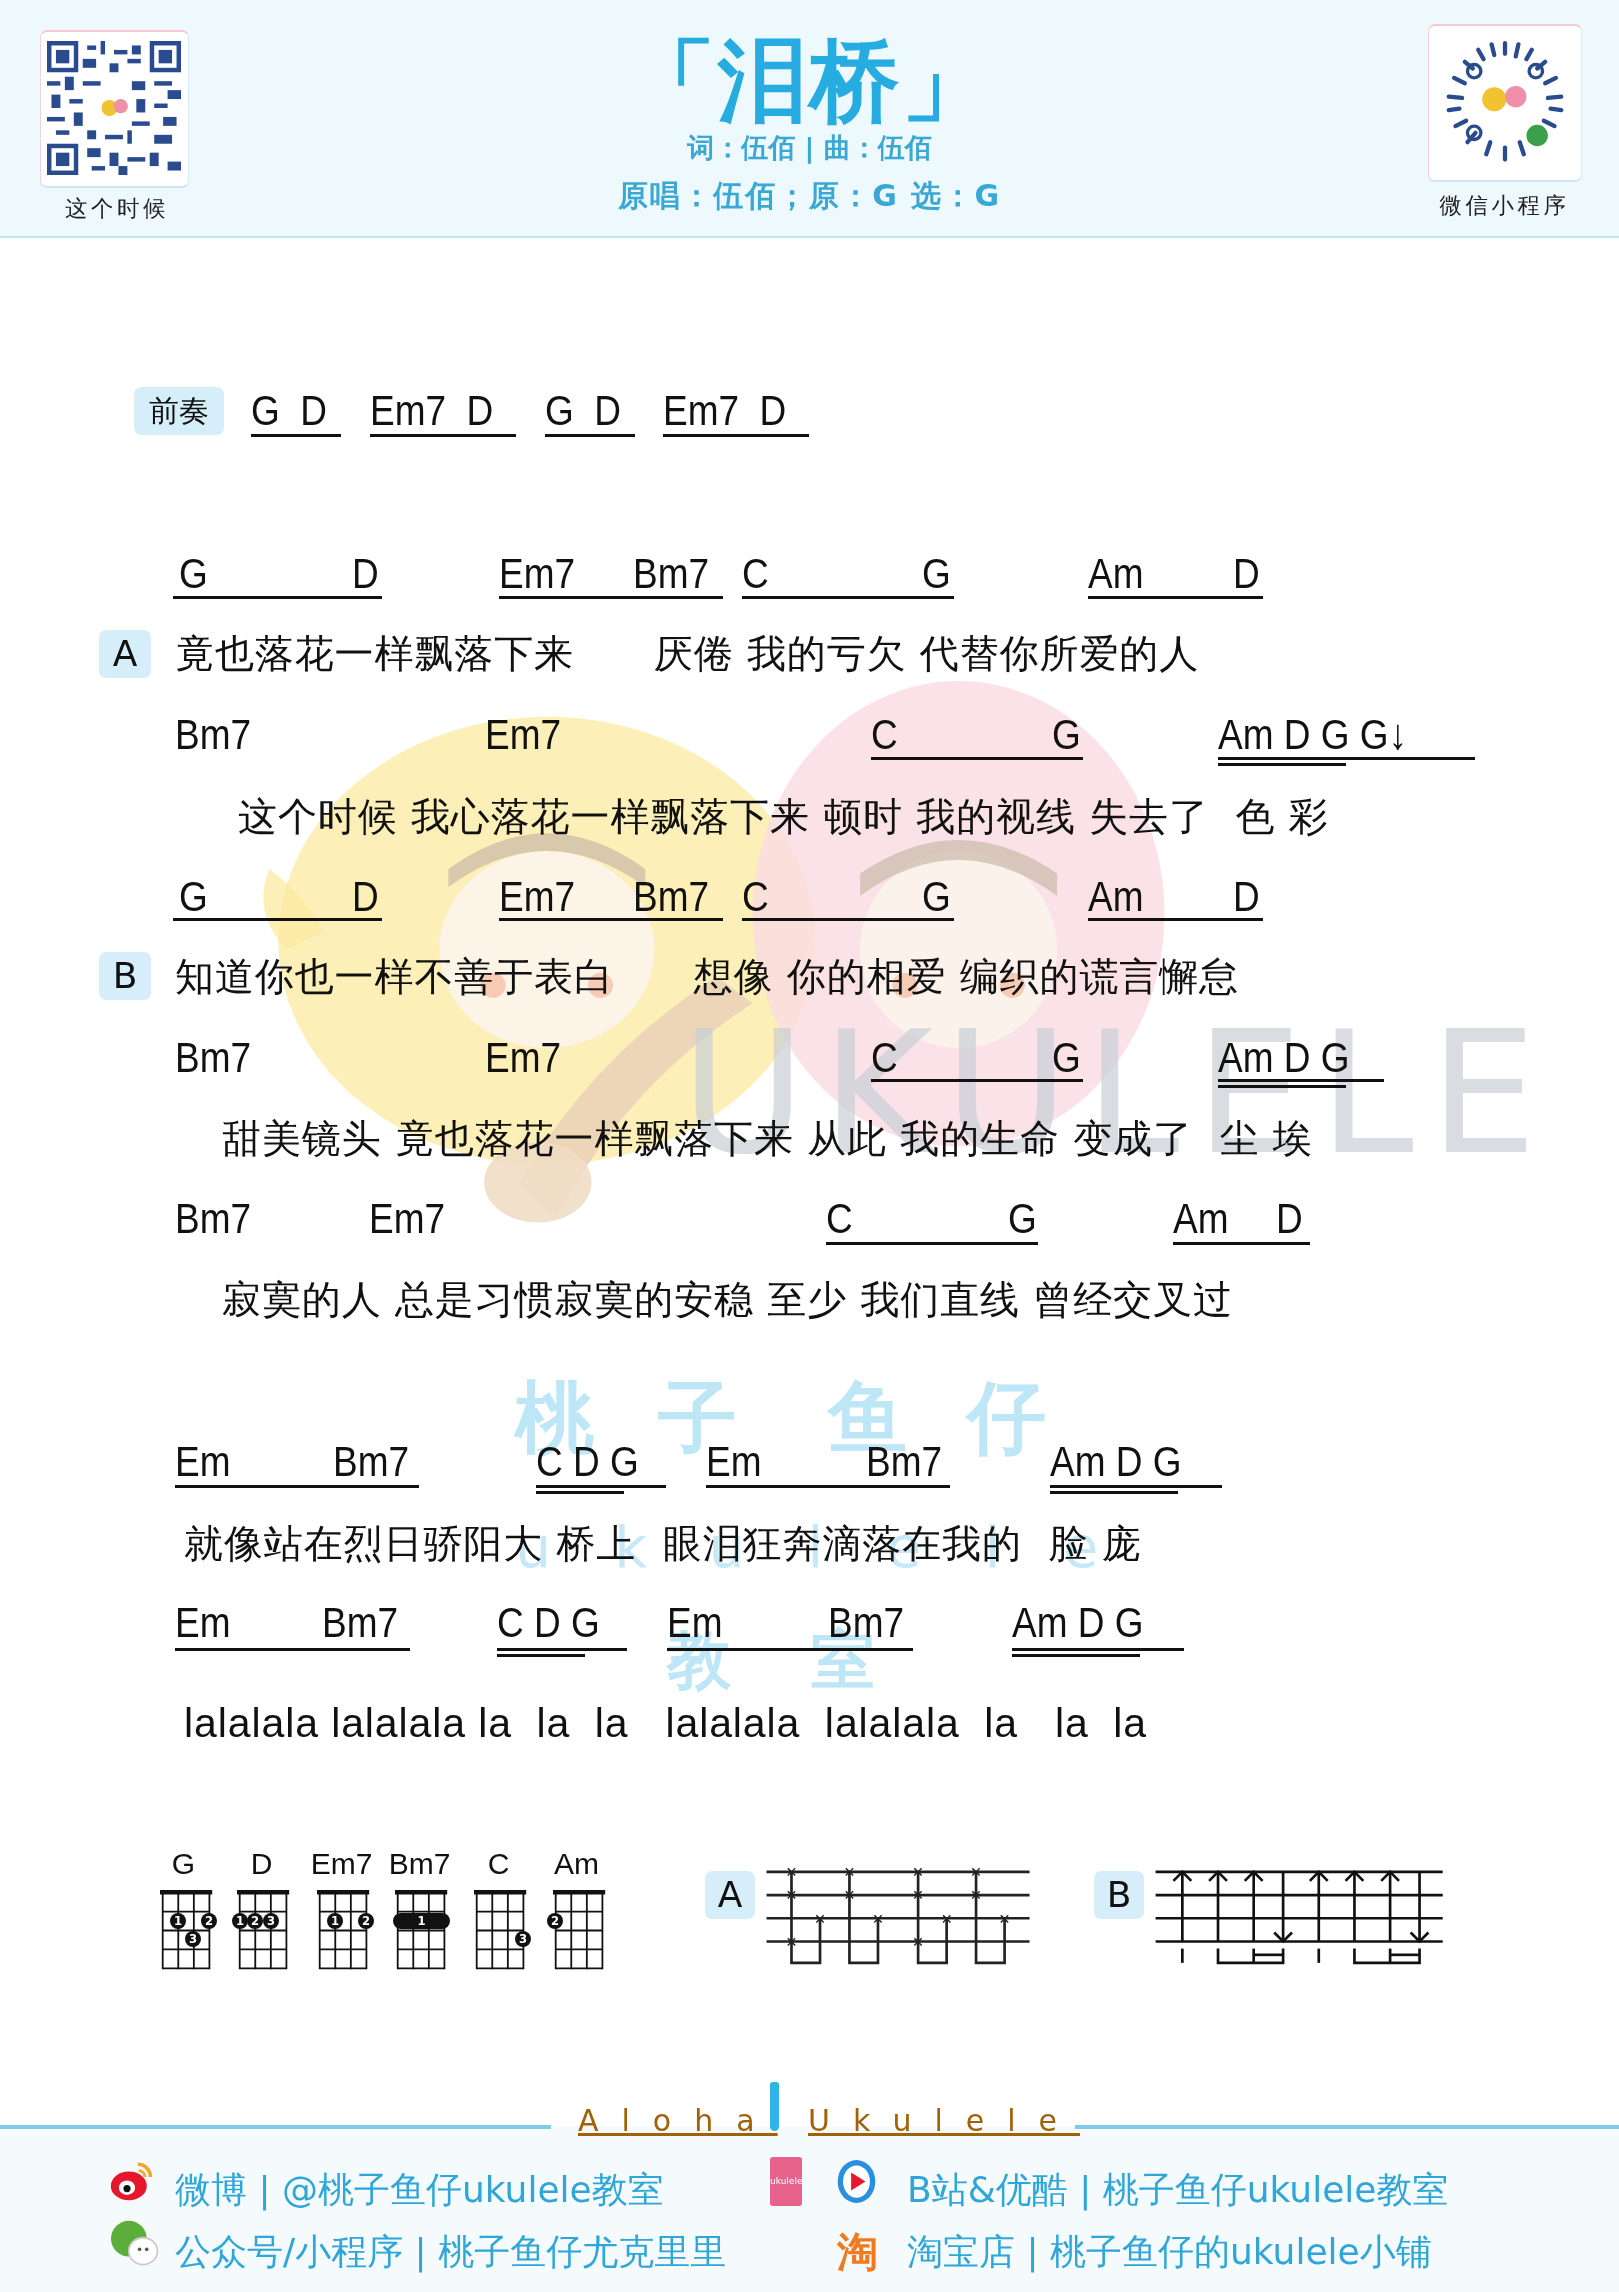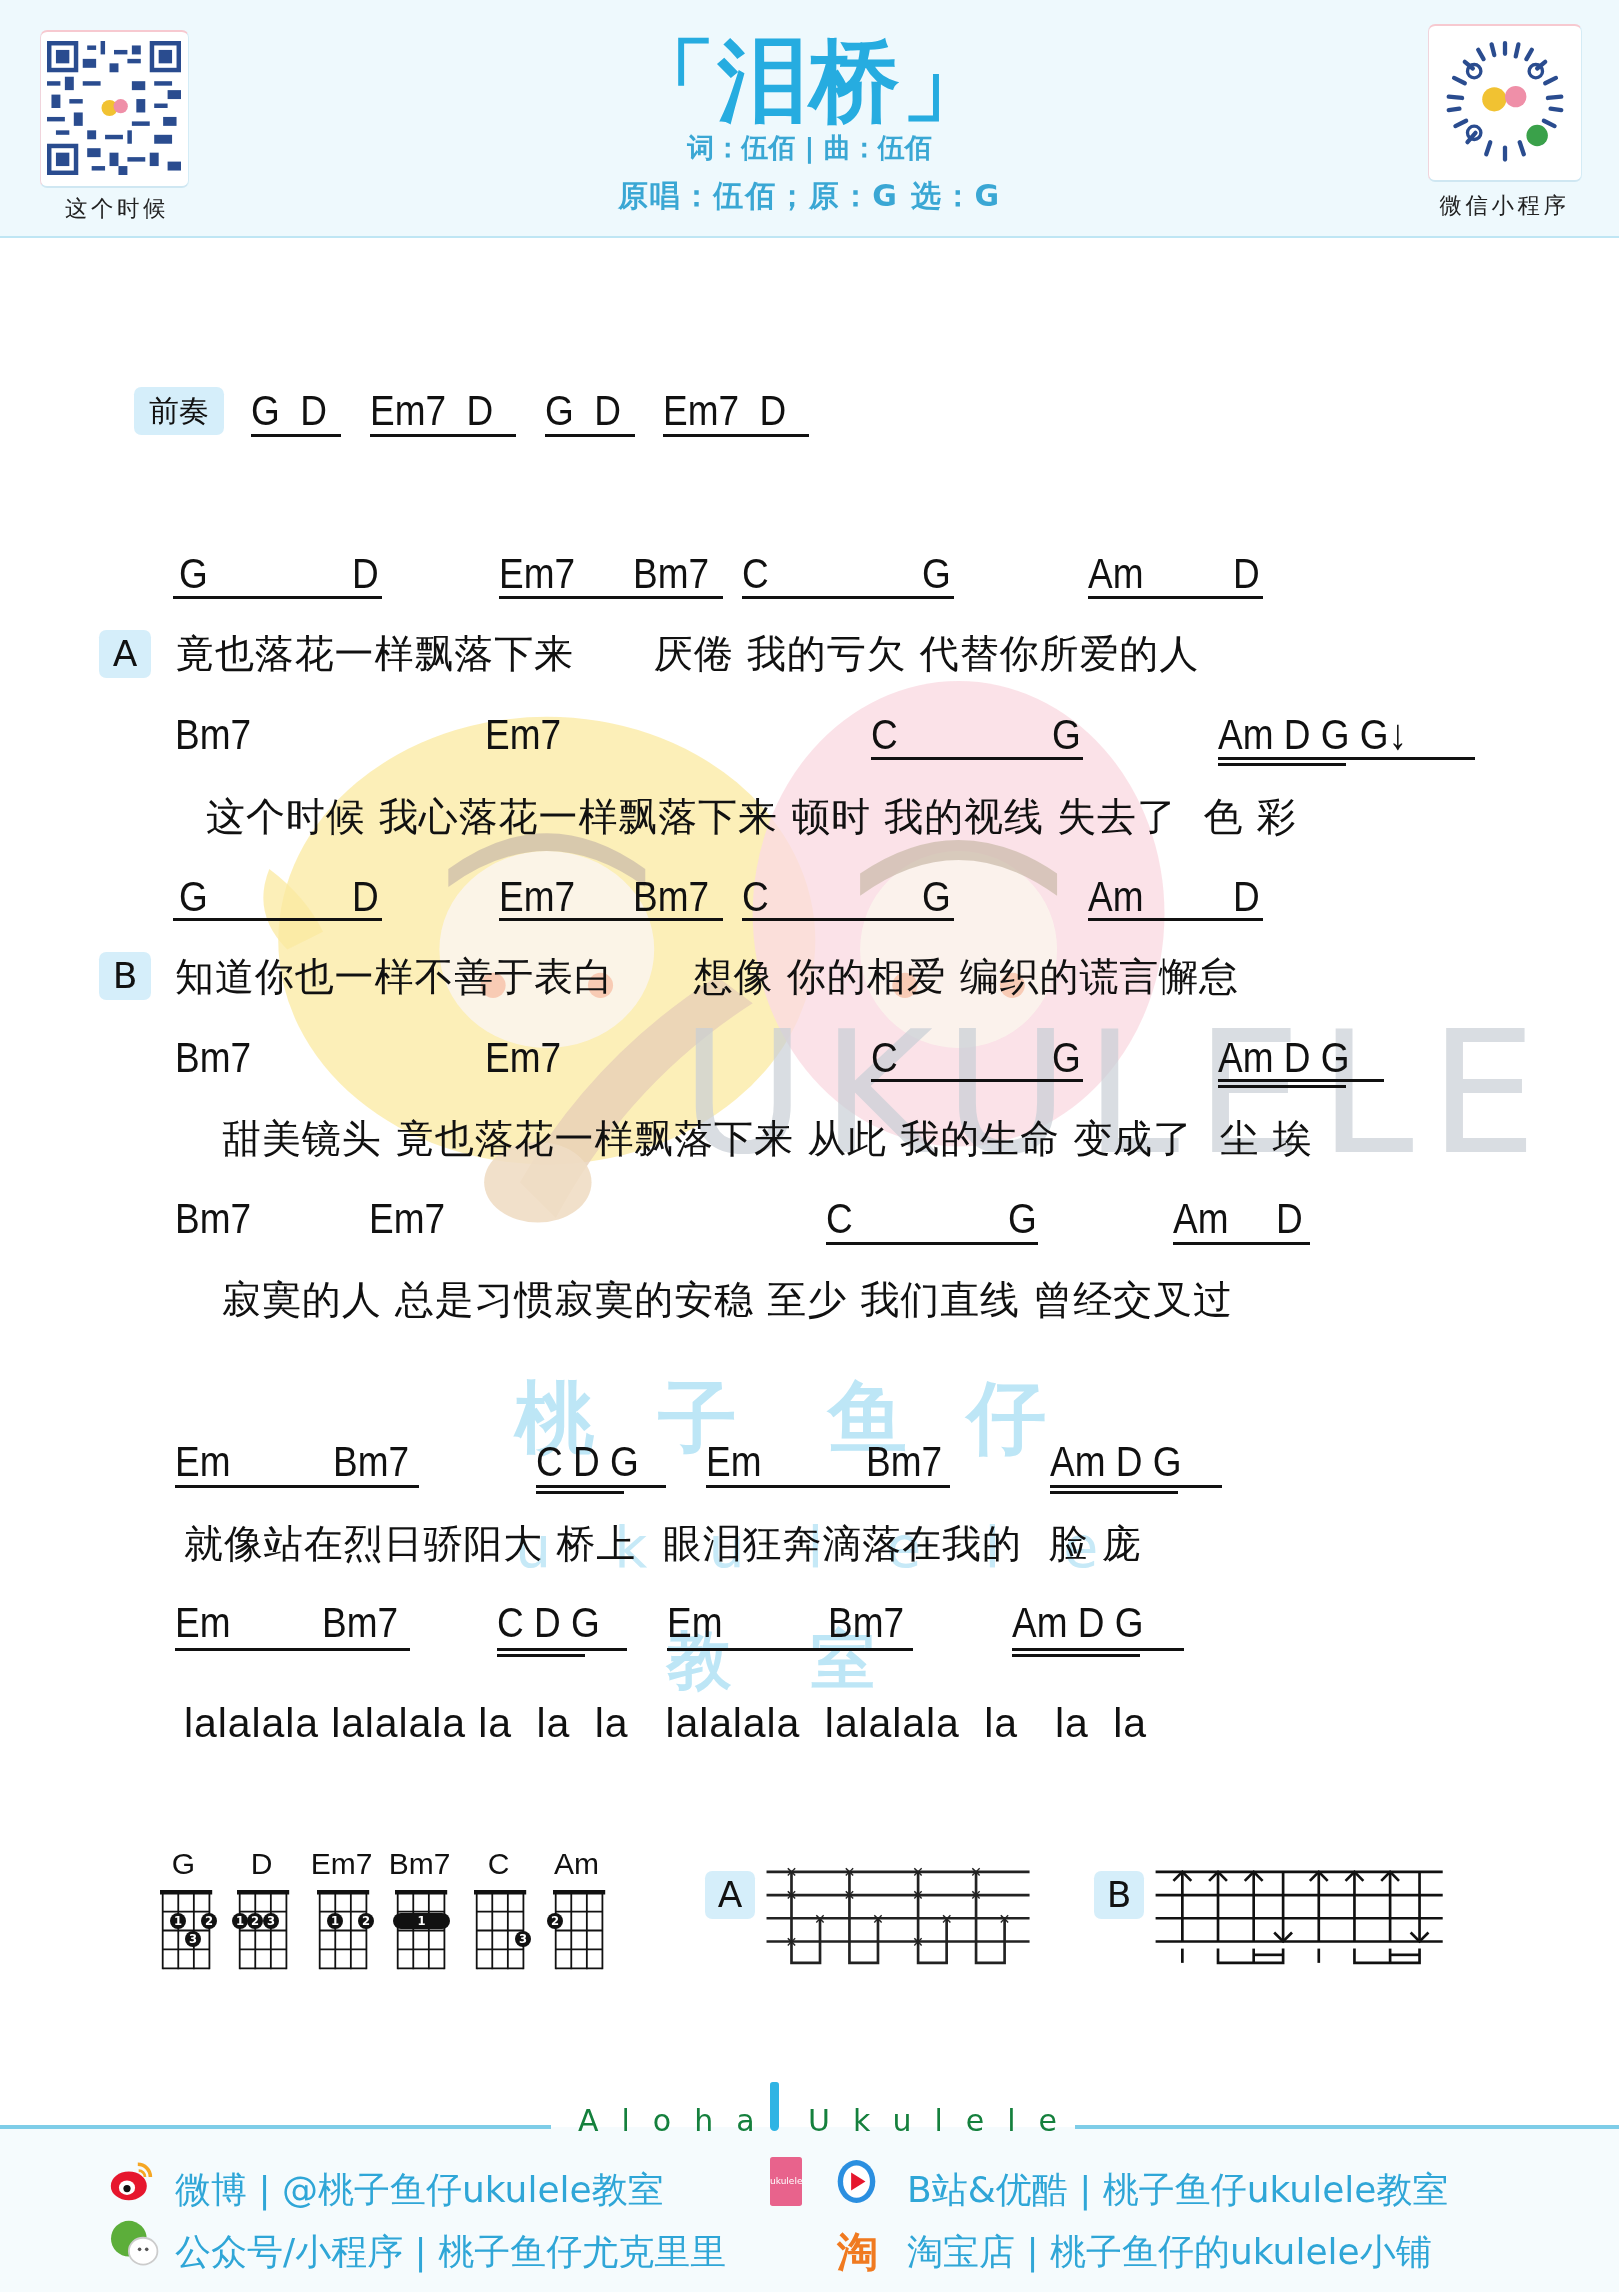--- a/index.html
+++ b/index.html
@@ -20,21 +20,21 @@
   .wm-char{position:absolute;color:#bde6f6;font-size:79px;font-weight:bold;}
   .wm-latin{position:absolute;color:#c6e9f7;font-size:57px;letter-spacing:63px;}
   .ukulele-wm{position:absolute;color:#c9cfd6;font-size:170px;letter-spacing:16px;font-family:"DejaVu Sans",sans-serif;opacity:0.7;}
   
   .cd-name{position:absolute;font-size:30px;text-align:center;width:63px;font-family:"Liberation Sans",sans-serif;}
   .finger{position:absolute;width:16px;height:16px;border-radius:50%;background:#111;color:#fff;font-size:11.6px;line-height:16px;text-align:center;font-weight:bold;}
   .barre{position:absolute;height:16px;border-radius:8px;background:#111;color:#fff;font-size:11.6px;line-height:16px;text-align:center;font-weight:bold;}
   
   .footer-bg{position:absolute;left:0;top:2127px;width:1619px;height:166px;background:#f5fbfd;}
   .foot-text{position:absolute;font-size:36px;color:#2fa6d7;white-space:pre;}
-  .aloha{position:absolute;top:2103px;font-size:30px;color:#15803d;letter-spacing:23px;}
+  .aloha{position:absolute;top:2103px;font-size:30px;color:#a16207;letter-spacing:23px;text-decoration:underline;}
 </style>
 </head>
 <body>
 
 <div class="header"></div>
 
 <div class="qr-card" style="left:40px;top:29.6px;width:147px;height:154px;">
   <svg width="134" height="134" viewBox="0 0 30 30" style="position:absolute;left:6.3px;top:9px;">
     <rect x="0" y="0" width="7" height="7" fill="#2a4c8f"></rect>
       <rect x="1" y="1" width="5" height="5" fill="#fff"></rect>
@@ -169,21 +169,21 @@
 <div class="lyric" style="left:175px;top:630px;">竟也落花一样飘落下来      厌倦 我的亏欠 代替你所爱的人</div>
 
 <div class="chord" style="left:175px;top:709px;">Bm7</div>
 <div class="chord" style="left:485px;top:709px;">Em7</div>
 <div class="chord" style="left:871px;top:709px;">C</div>
 <div class="chord" style="left:1052px;top:709px;">G</div>
 <div class="uline" style="left:871px;top:757px;width:212px;"></div>
 <div class="chord" style="left:1218px;top:709px;">Am D G G↓</div>
 <div class="uline" style="left:1218px;top:757px;width:257px;"></div>
 <div class="uline" style="left:1218px;top:763px;width:128px;"></div>
-<div class="lyric" style="left:206px;top:793px;">这个时候 我心落花一样飘落下来 顿时 我的视线 失去了  色 彩</div>
+<div class="lyric" style="left:238px;top:793px;">这个时候 我心落花一样飘落下来 顿时 我的视线 失去了  色 彩</div>
 
 <div class="chord" style="left:179px;top:871px;">G</div>
 <div class="chord" style="left:352px;top:871px;">D</div>
 <div class="uline" style="left:173px;top:918px;width:209px;"></div>
 <div class="chord" style="left:499px;top:871px;">Em7</div>
 <div class="chord" style="left:633px;top:871px;">Bm7</div>
 <div class="uline" style="left:499px;top:918px;width:224px;"></div>
 <div class="chord" style="left:742px;top:871px;">C</div>
 <div class="chord" style="left:922px;top:871px;">G</div>
 <div class="uline" style="left:742px;top:918px;width:212px;"></div>

